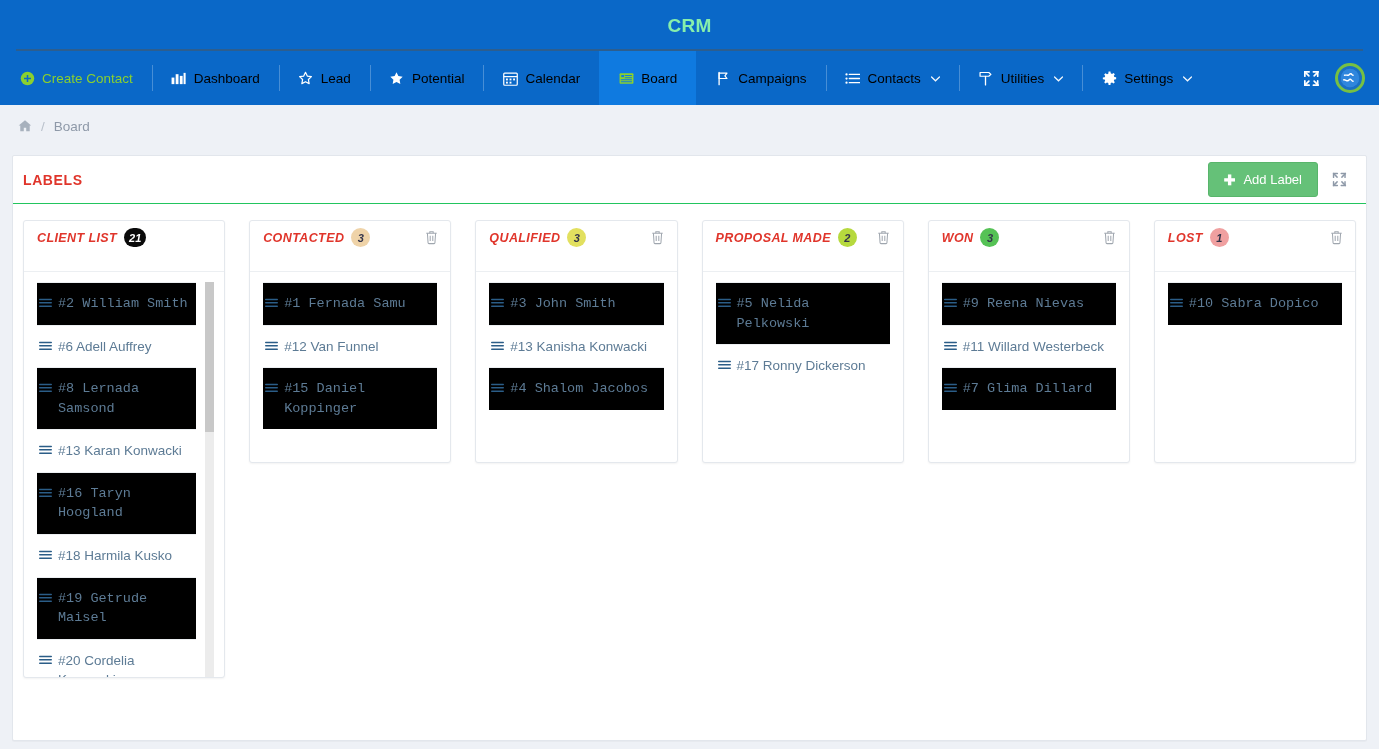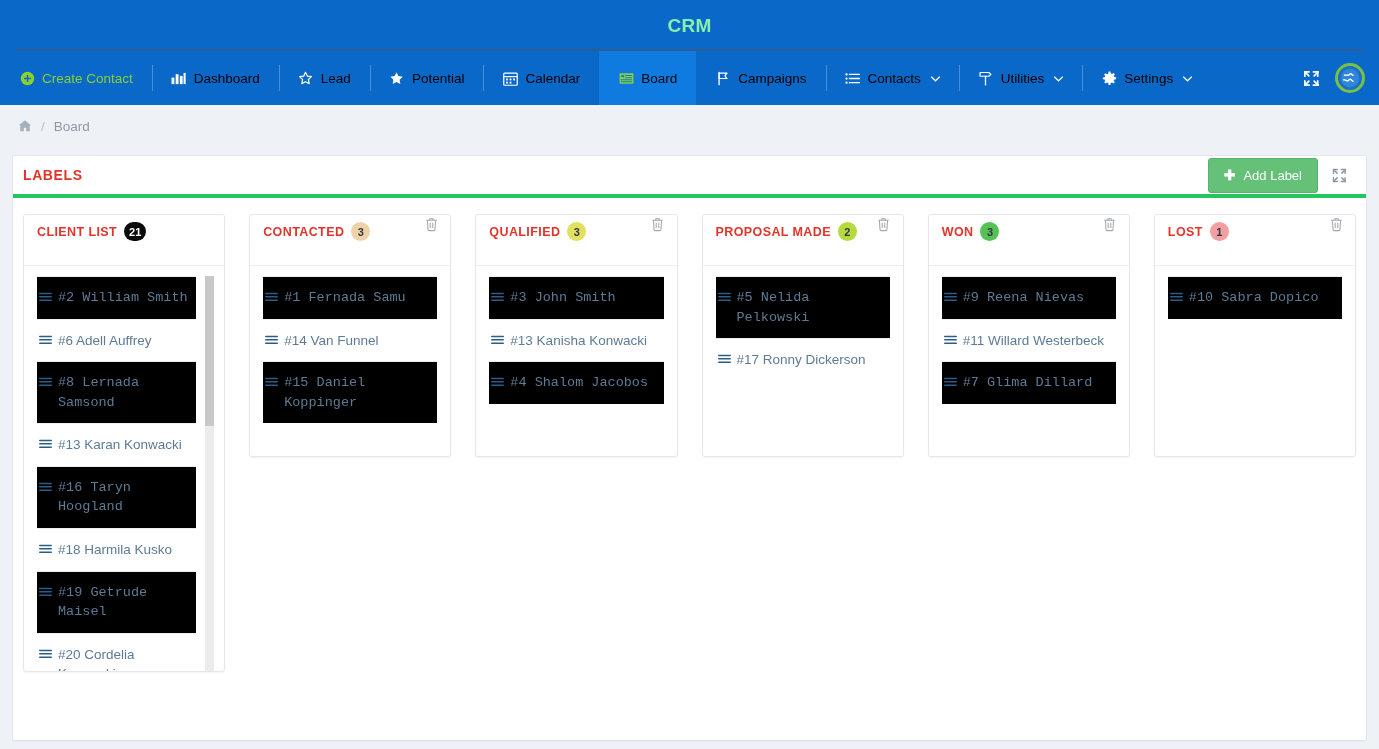--- a/index.html
+++ b/index.html
@@ -118,22 +118,22 @@
   
   .panel {
     margin: 8px 12px 0 12px;
     background: #ffffff;
     border: 1px solid #e2e6ec;
     border-radius: 2px;
     height: 586px;
     box-shadow: 0 1px 1px rgba(0,0,0,.03);
   }
   .panel-head {
-    height: 42px;
-    border-bottom: 4px solid #22c55e;
+    height: 48px;
+    border-bottom: 1px solid #22c55e;
     display: flex;
     align-items: center;
     padding: 0 16px 0 10px;
   }
   .panel-title {
     color: #e0352b;
     font-size: 14px;
     font-weight: bold;
     letter-spacing: .6px;
   }
@@ -178,21 +178,23 @@
     box-shadow: 0 1px 2px rgba(0,0,0,.05);
     align-self: flex-start;
   }
   .col:last-child { margin-right: 0; }
   .col.clientlist { width: 203px; }
 
   .col-head {
     height: 51px;
     border-bottom: 1px solid #eceff2;
     display: flex;
+    align-items: center;
     padding: 0 10px 17px 13px;
+    font-style: italic;
   }
   .col-title {
     color: #e0352b;
     font-size: 12.5px;
     font-weight: bold;
     letter-spacing: .4px;
     white-space: nowrap;
   }
   .badge {
     display: inline-flex;
@@ -544,21 +546,21 @@
               </svg>
             </span>
             <span class="card-text">#1 Fernada Samu</span>
           </div>
           <div class="card-item">
             <span class="grip">
               <svg width="13" height="10" viewBox="0 0 14 10">
                 <path d="M0.8 1.2h12.4M0.8 4.8h12.4M0.8 8.4h12.4" stroke="#2b5d87" stroke-width="1.6" stroke-linecap="round"></path>
               </svg>
             </span>
-            <span class="card-text">#14 Van Funnel</span>
+            <span class="card-text">#12 Van Funnel</span>
           </div>
           <div class="card-item alt">
             <span class="grip">
               <svg width="13" height="10" viewBox="0 0 14 10">
                 <path d="M0.8 1.2h12.4M0.8 4.8h12.4M0.8 8.4h12.4" stroke="#2b5d87" stroke-width="1.6" stroke-linecap="round"></path>
               </svg>
             </span>
             <span class="card-text">#15 Daniel Koppinger</span>
           </div>
         </div>

